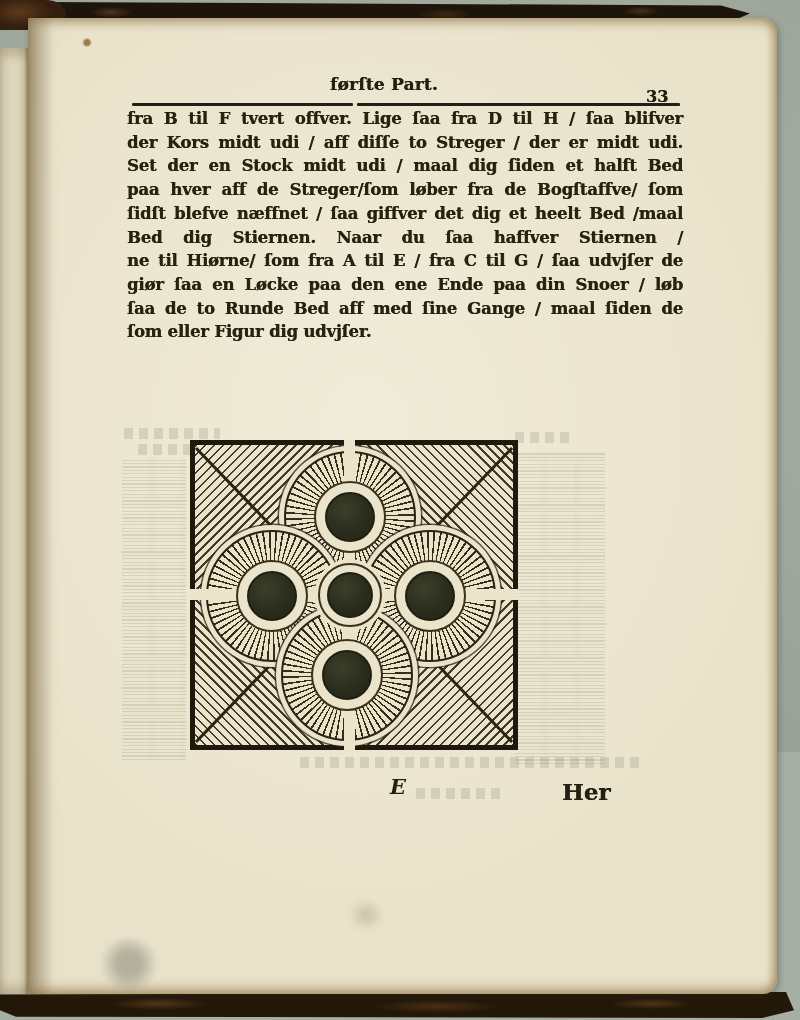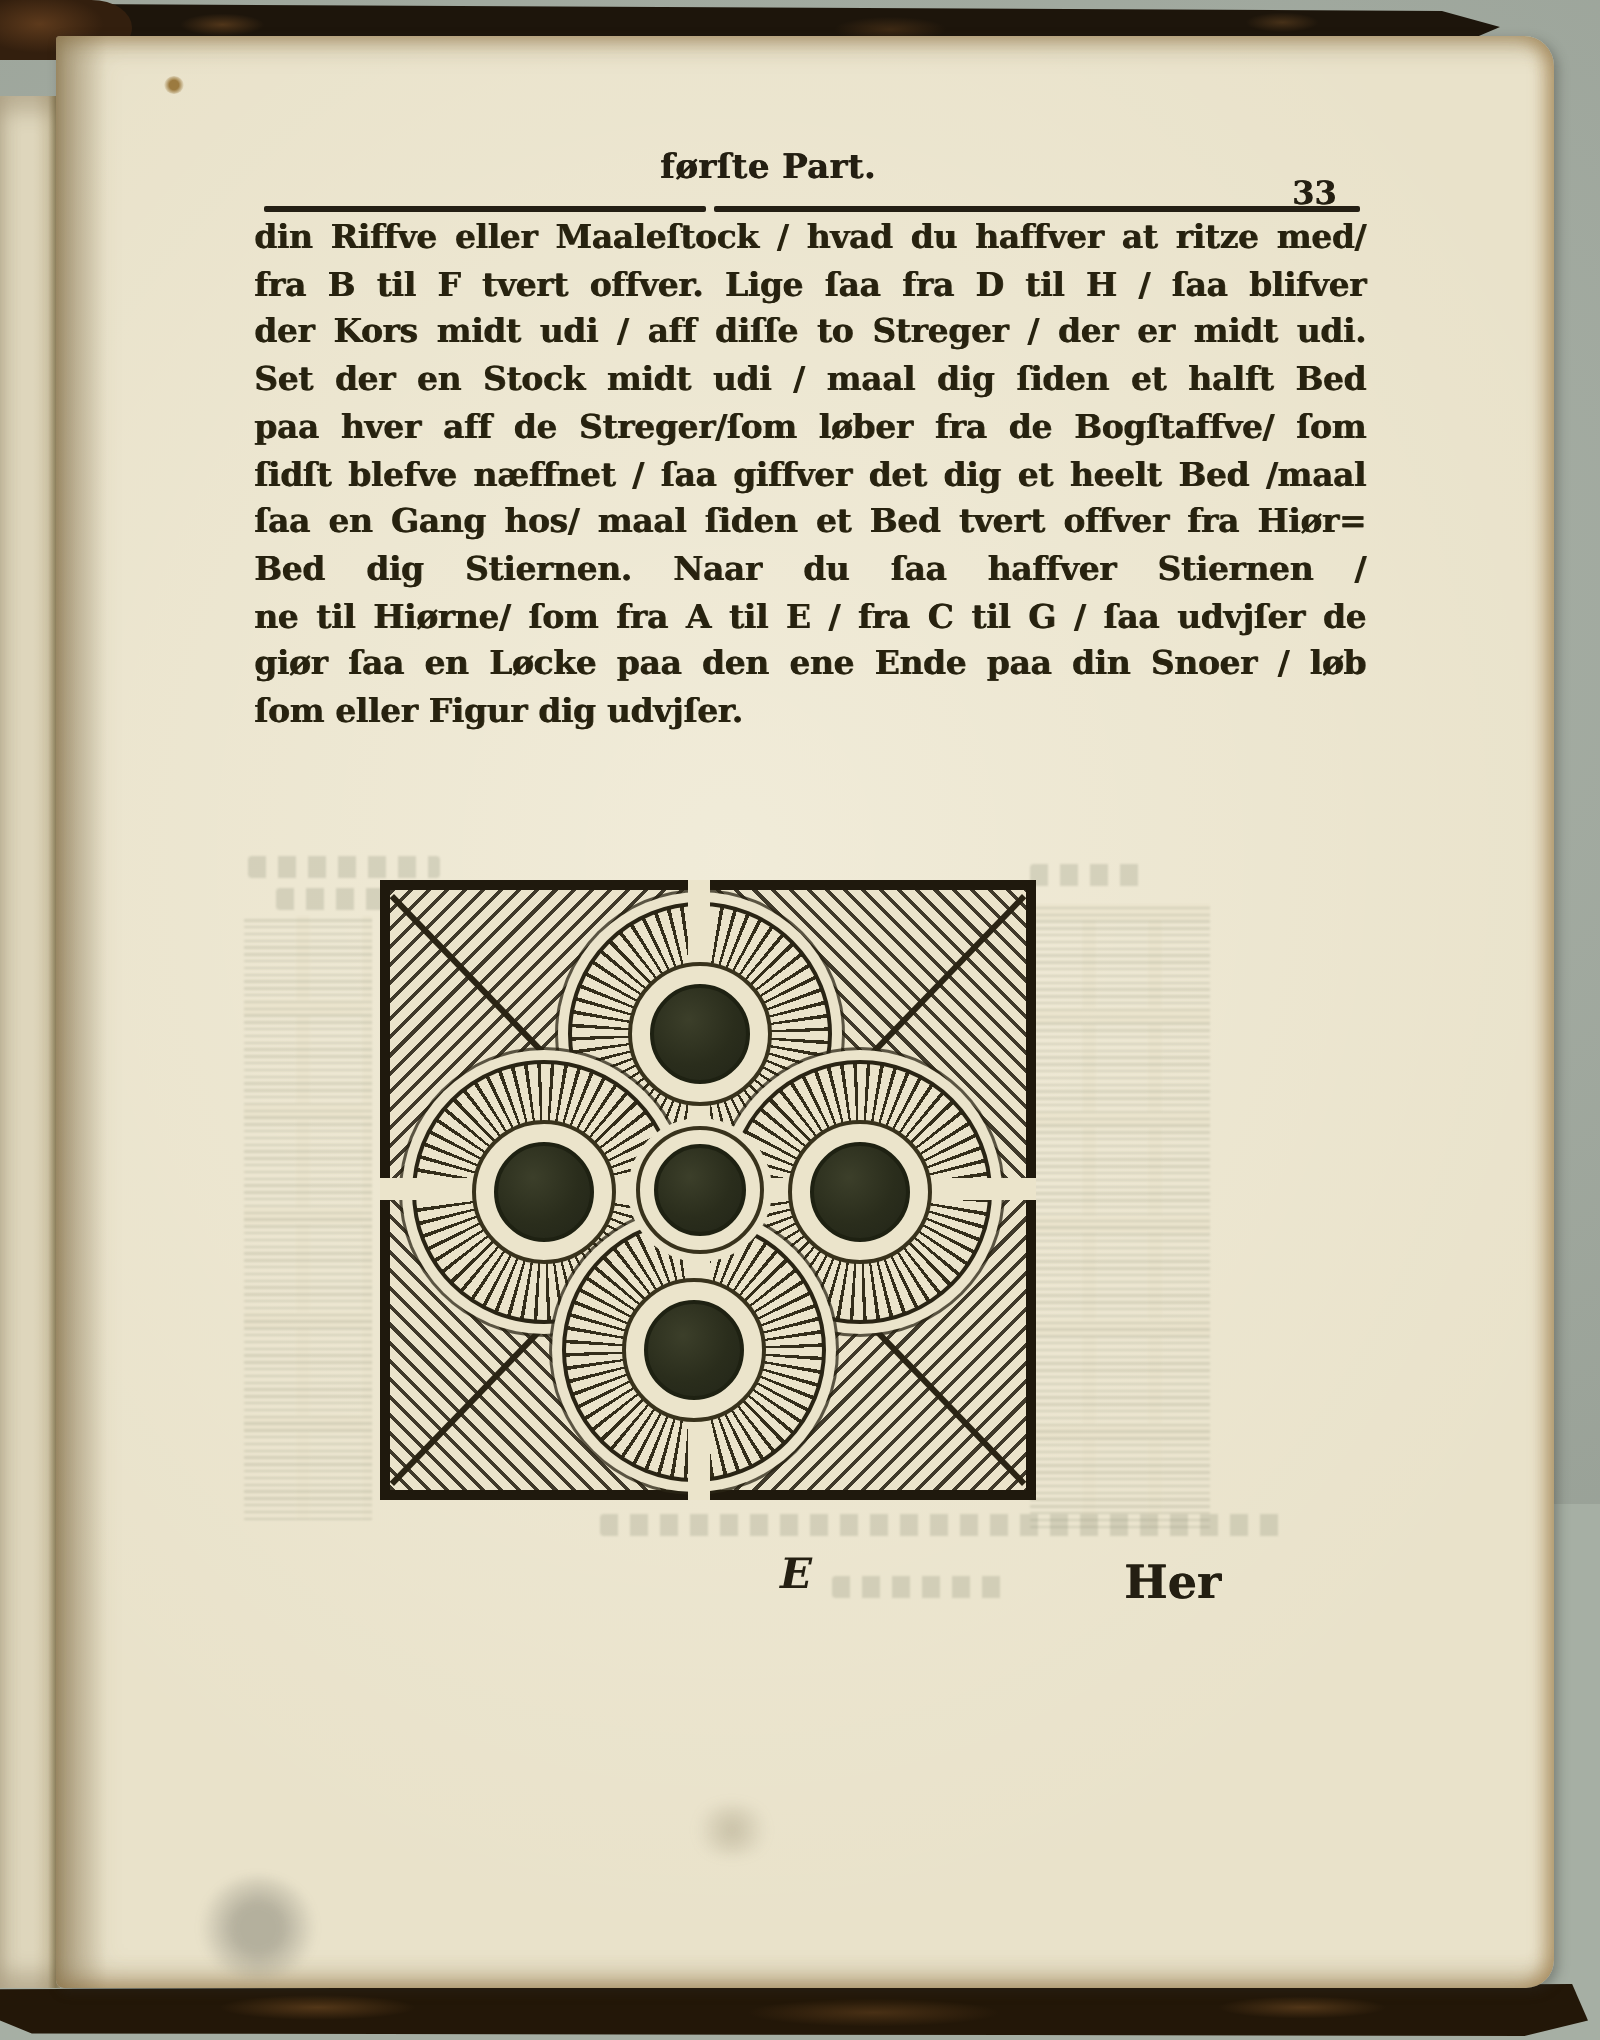--- a/index.html
+++ b/index.html
@@ -153,30 +153,29 @@
 
   <div class="page">
     <div class="gutter-shadow"></div>
 
     <div class="running-title">førſte Part.</div>
     <div class="page-number">33</div>
     <div class="rule left"></div>
     <div class="rule right"></div>
 
     <div class="bodytext">
-        <div class="bodyline">din Riffve eller Maaleſtock / hvad du haffver at ritze med/</div>
         <div class="bodyline">fra B til F tvert offver.  Lige ſaa fra D til H / ſaa blifver</div>
         <div class="bodyline">der Kors midt udi / aff diſſe to Streger / der er midt udi.</div>
         <div class="bodyline">Set der en Stock midt udi / maal dig ſiden et halft Bed</div>
         <div class="bodyline">paa hver aff de Streger/ſom løber fra de Bogſtaffve/ ſom</div>
         <div class="bodyline">ſidſt blefve næffnet / ſaa giffver det dig et heelt Bed /maal</div>
-        <div class="bodyline">ſaa en Gang hos/ maal ſiden et Bed tvert offver fra Hiør=</div>
         <div class="bodyline">Bed dig Stiernen.  Naar du ſaa haffver Stiernen /</div>
         <div class="bodyline">ne til Hiørne/ ſom fra A til E / fra C til G / ſaa udvjſer de</div>
         <div class="bodyline">giør ſaa en Løcke paa den ene Ende paa din Snoer / løb</div>
+        <div class="bodyline">ſaa de to Runde Bed aff med ſine Gange / maal ſiden de</div>
         <div class="bodyline">ſom eller Figur dig udvjſer.</div>
       </div>
 
     <div class="ghost ghost-row" style="left:96px;top:410px;width:96px;"></div>
     <div class="ghost ghost-row" style="left:110px;top:426px;width:70px;"></div>
     <div class="ghost ghost-block" style="left:94px;top:440px;width:64px;height:302px;"></div>
     <div class="ghost ghost-block" style="left:487px;top:434px;width:90px;height:312px;"></div>
     <div class="ghost ghost-row" style="left:487px;top:414px;width:60px;"></div>
     <div class="ghost ghost-row" style="left:272px;top:739px;width:345px;"></div>
     <div class="ghost ghost-row" style="left:388px;top:770px;width:86px;"></div>

